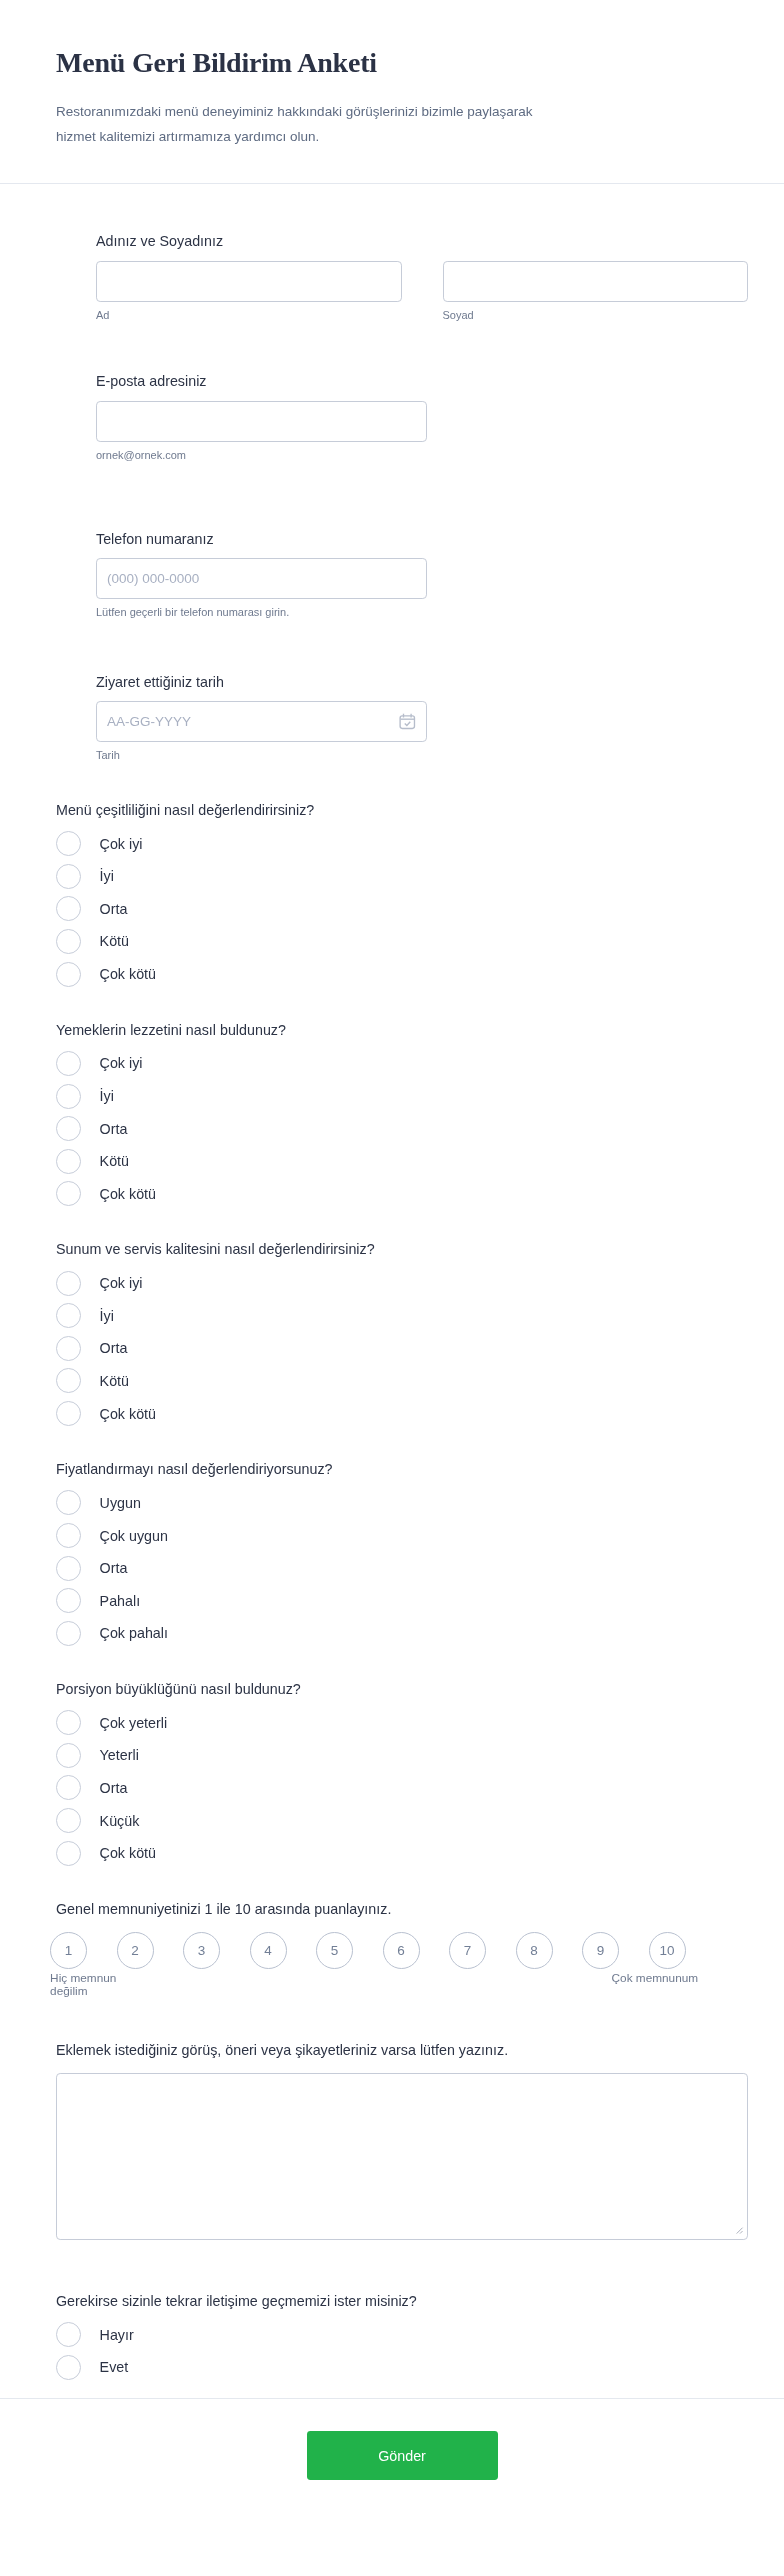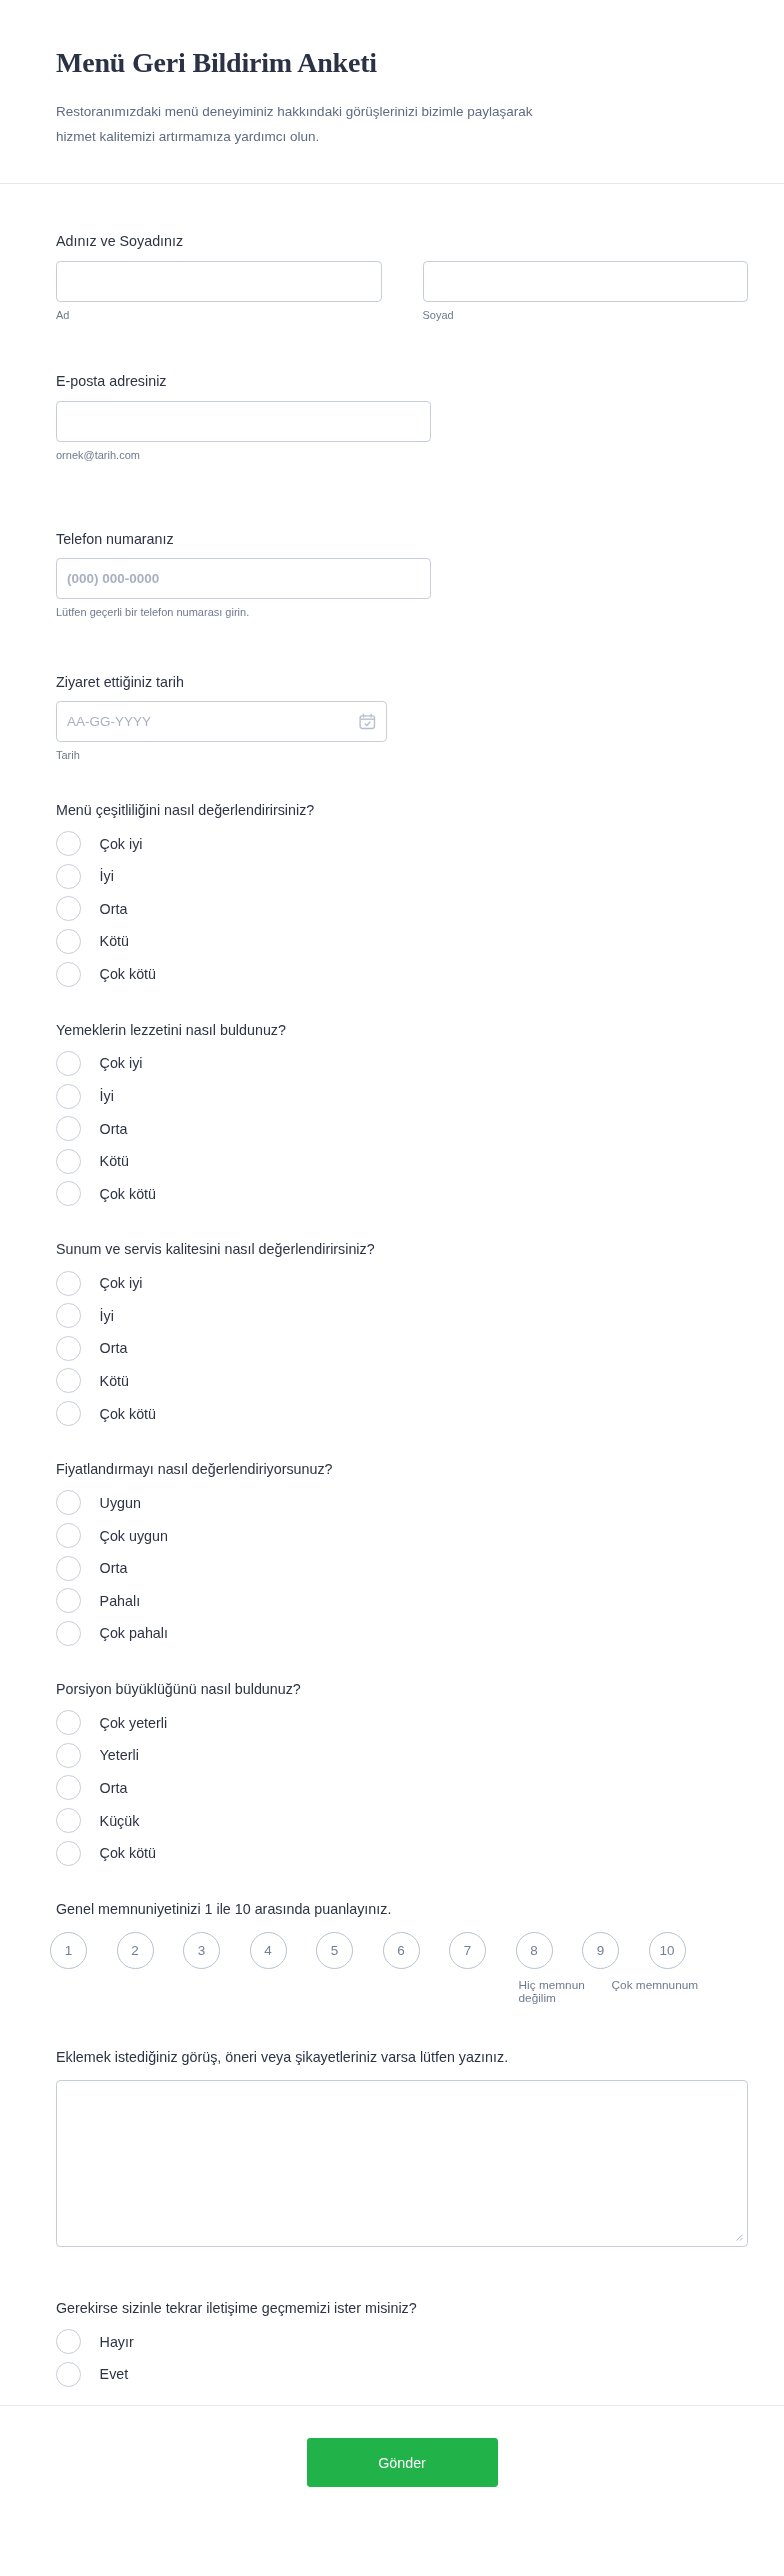--- a/index.html
+++ b/index.html
@@ -18,39 +18,39 @@
     margin: 0 0 18.6px 0; color: #2b3245; letter-spacing: -0.2px; font-family: Liberation Serif, serif;
   }
   .form-desc { font-size: 13.5px; line-height: 25px; color: #5e6b82; }
   .form-desc span { display: block; }
 
   .divider { height: 0.8px; background: #e4e8ef; width: 100%; }
   .divider-top { margin-top: 34px; }
 
   
   .form-body { padding-top: 49px; }
-  .field { margin-bottom: 51px; }
+  .field { margin-bottom: 51px; margin-left: 40px; }
   .q-label {
     font-size: 14.3px; line-height: 18.6px; font-weight: 500;
     color: #2c3345; margin-bottom: 10px;
   }
   .sub-label { font-size: 11px; line-height: 12.7px; color: #6f7a8f; margin-top: 6.8px; }
 
   input[type="text"], textarea {
     border: 0.8px solid #c6ccd8; border-radius: 4.2px; background: #fff;
     font-family: inherit; font-size: 13.5px; color: #2c3345;
     outline: none; padding: 0 10px;
   }
   input[type="text"] { height: 41px; }
   input::placeholder, textarea::placeholder { color: #a8b0c2; opacity: 1; }
 
   .name-row { display: flex; gap: 41px; }
   .name-col { flex: 1; }
   .name-col input { width: 100%; }
-  .input-medium { width: 375px; font-weight: bold; }
+  .input-medium { width: 331px; }
 
   .field-name { margin-bottom: 51px; }
   .field-email { margin-bottom: 68px; }
   .field-phone { margin-bottom: 54px; }
   .field-date { margin-bottom: 39px; }
 
   .input-wrap { position: relative; width: 331px; }
   .input-wrap input { width: 100%; padding-right: 37px; }
   .cal-icon {
     position: absolute; right: 10px; top: 11px; width: 18.6px; height: 18.6px;
@@ -76,22 +76,22 @@
   .scale-row {
     display: flex; gap: 29.5px; margin-left: -5.9px; width: 637px;
   }
   .scale-circle {
     width: 37px; height: 37px; border-radius: 50%;
     border: 0.8px solid #b9c1d0; background: #fff;
     display: flex; align-items: center; justify-content: center;
     font-size: 13.5px; color: #727f96; cursor: pointer;
   }
   .scale-labels {
-    display: flex; justify-content: flex-end;
-    margin-left: -5.9px; width: 648px; margin-top: 10px;
+    display: flex; justify-content: space-between;
+    margin-left: -5.9px; width: 648px; margin-top: 3px;
   }
   .scale-min { font-size: 11.8px; line-height: 13.5px; color: #6f7a8f; max-width: 93px; }
   .scale-max { font-size: 11.8px; line-height: 13.5px; color: #6f7a8f; text-align: right; }
 
   
   .comments-field { margin-bottom: 52px; }
   .comments-field .q-label { margin-bottom: 13.5px; }
   .textarea-wrap { position: relative; width: 692px; }
   .textarea-wrap textarea {
     width: 100%; height: 167px; resize: none; padding: 8.4px 10px; display: block;
@@ -132,21 +132,21 @@
       <div class="name-col">
         <input type="text" value="" style="">
         <div class="sub-label">Soyad</div>
       </div>
     </div>
   </div>
 
   <div class="field field-email">
     <div class="q-label">E-posta adresiniz</div>
     <input type="text" class="input-medium" placeholder="" style="">
-    <div class="sub-label">ornek@tarih.com</div>
+    <div class="sub-label">ornek@ornek.com</div>
   </div>
 
   <div class="field field-phone">
     <div class="q-label">Telefon numaranız</div>
     <input type="text" class="input-medium" placeholder="(000) 000-0000" style="">
     <div class="sub-label">Lütfen geçerli bir telefon numarası girin.</div>
   </div>
 
   <div class="field field-date">
     <div class="q-label">Ziyaret ettiğiniz tarih</div>

